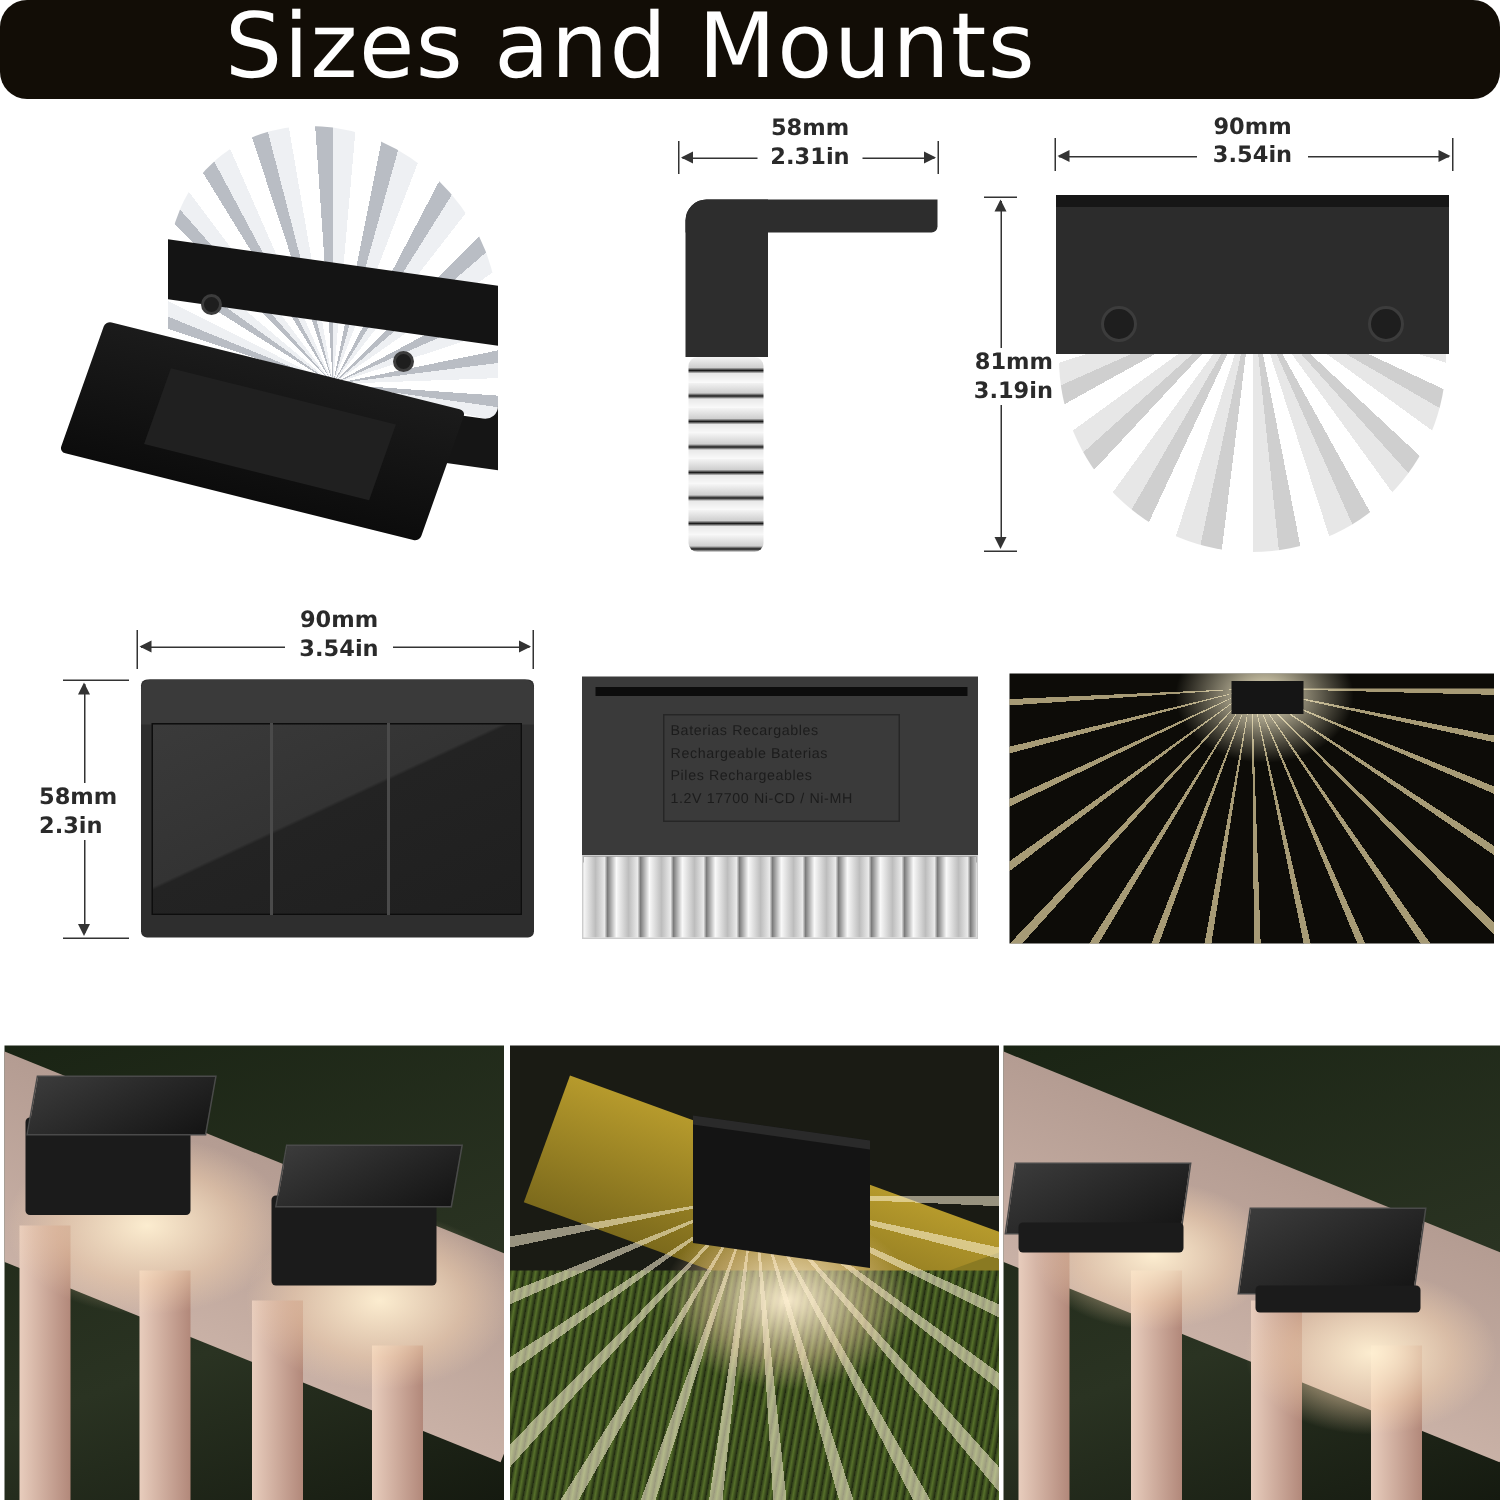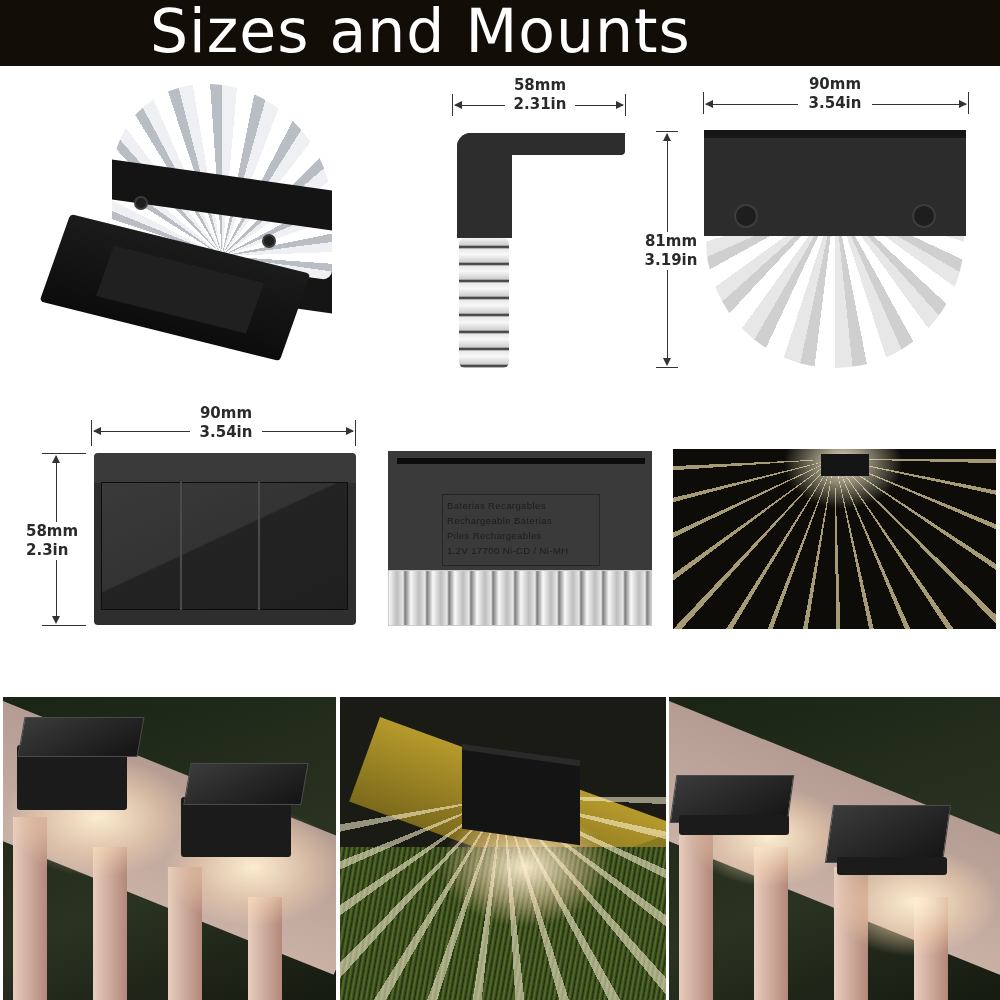--- a/index.html
+++ b/index.html
@@ -2,20 +2,21 @@
 <html><head>
 <meta charset="utf-8">
 <style>
   * { box-sizing: border-box; margin: 0; padding: 0; }
   html, body { width: 1000px; height: 1000px; background: #ffffff; overflow: hidden; }
   body { position: relative; font-family: "DejaVu Sans", "Liberation Sans", sans-serif; }
 
   .banner {
     position: absolute; left: 0; top: 0; width: 1000px; height: 66px;
     background: #120d06;
+    border-radius: 18px;
   }
   .banner-title {
     position: absolute; left: 150px; top: -4px;
     color: #ffffff; font-size: 60px; font-weight: normal; letter-spacing: 1px;
     font-family: "DejaVu Sans", sans-serif; white-space: nowrap;
   }
 
   
   .dim-label {
     position: absolute; text-align: center; font-weight: bold;
@@ -80,21 +81,21 @@
     background: linear-gradient(155deg, #3a3a3a 0%, #333 45%, #232323 46%, #1f1f1f 100%);
     border: 1px solid #0d0d0d;
   }
   .p4-cell-line { position: absolute; top: 482px; width: 2px; height: 128px; background: #4a4a4a; }
 
   
   .p5-body { position: absolute; left: 388px; top: 451px; width: 264px; height: 124px; background: #3a3a3a; }
   .p5-slot { position: absolute; left: 397px; top: 458px; width: 248px; height: 6px; background: #0c0c0c; }
   .p5-label-box {
     position: absolute; left: 442px; top: 476px; width: 158px; height: 72px;
-    border: 1px solid #262626; padding: 3px 4px; margin-top: 18px;
+    border: 1px solid #262626; padding: 3px 4px;
   }
   .p5-label-line { display: block; font-size: 9.5px; line-height: 15px; color: #1c1c1c; letter-spacing: 0.4px; white-space: nowrap; font-family: "Liberation Sans", sans-serif; }
   .p5-lens {
     position: absolute; left: 388px; top: 570px; width: 264px; height: 56px;
     background: repeating-linear-gradient(90deg, #f8f8f8 0px, #bdbdbd 8px, #e9e9e9 14px, #7c7c7c 16px, #fafafa 22px);
     border: 1px solid #ccc;
   }
 
   
   .p6-bg { position: absolute; left: 673px; top: 449px; width: 323px; height: 180px; background: #0d0c08; overflow: hidden; }
@@ -164,21 +165,21 @@
   <div class="arr-r" style="left:959px;top:100px;"></div>
   <div class="dim-label" style="left:798px;top:75px;width:74px;">
     <div>90mm</div>
     <div>3.54in</div>
   </div>
   <div class="tick-h" style="left:656px;top:131px;width:22px;"></div>
   <div class="tick-h" style="left:656px;top:367px;width:22px;"></div>
   <div class="vline" style="left:667px;top:134px;height:230px;"></div>
   <div class="arr-u" style="left:663px;top:133px;"></div>
   <div class="arr-d" style="left:663px;top:358px;"></div>
-  <div class="dim-label" style="left:640px;top:232px;width:62px;text-align:center;">
+  <div class="dim-label" style="left:640px;top:232px;width:62px;text-align:right;">
     <div>81mm</div>
     <div>3.19in</div>
   </div>
   <div class="p3-lens"></div>
   <div class="p3-body"></div>
   <div class="p3-screw" style="left:734px;top:204px;"></div>
   <div class="p3-screw" style="left:912px;top:204px;"></div>
 </div>
 
 <div>

